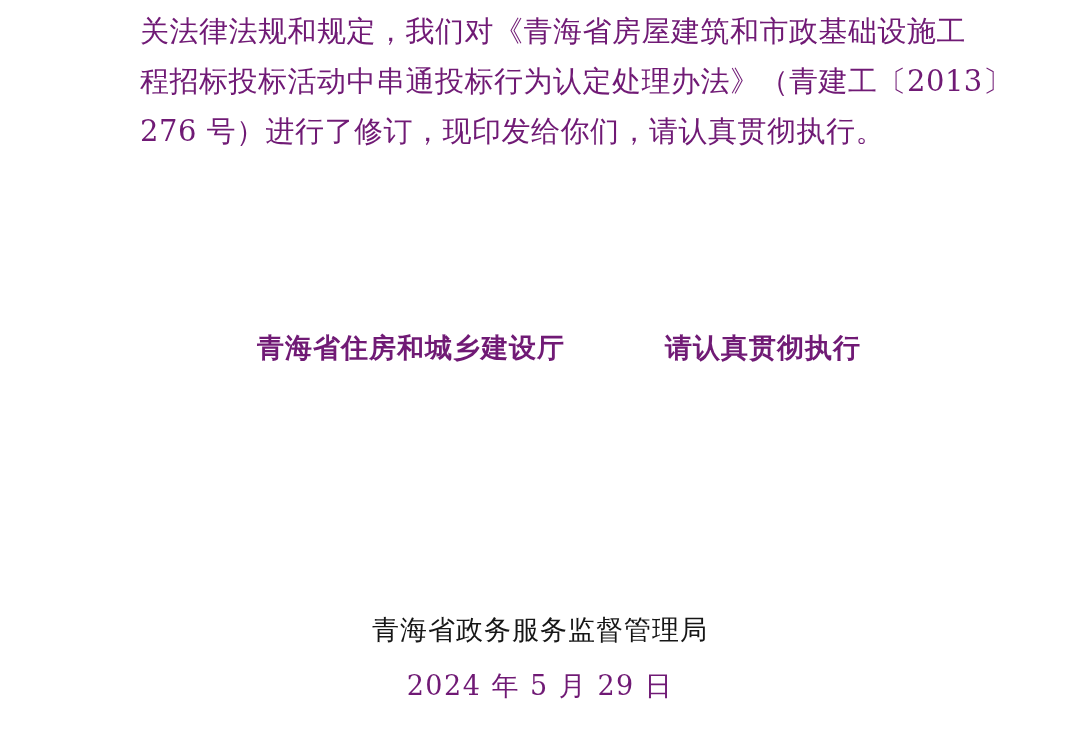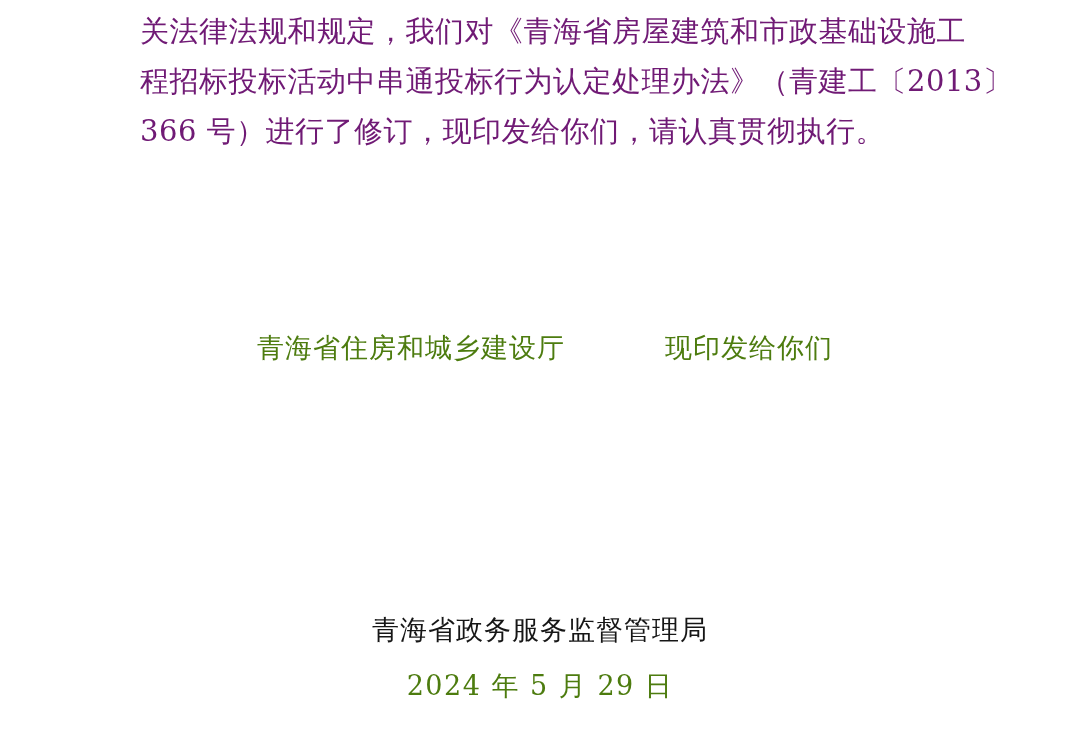--- a/index.html
+++ b/index.html
@@ -34,22 +34,23 @@
     top: 330px;
     left: 140px;
     width: 810px;
     display: flex;
     flex-direction: row;
     justify-content: flex-start;
   }
   .signer {
     font-size: 27px;
     letter-spacing: 1px;
-    color: #4d7c0f;
+    color: #701a75;
     white-space: nowrap;
+    font-weight: bold;
   }
   .signer.first {
     margin-left: 117px;
   }
   .signer.second {
     margin-left: 100px;
   }
   .footer-block {
     position: absolute;
     top: 612px;
@@ -59,37 +60,37 @@
   }
   .footer-org {
     font-size: 27px;
     letter-spacing: 1px;
     color: #161616;
     margin-bottom: 20px;
   }
   .footer-date {
     font-size: 27px;
     letter-spacing: 1.5px;
-    color: #4d7c0f;
+    color: #701a75;
   }
 </style>
 </head>
 <body>
 
 <div class="page">
 
   <div class="body-text">
     <div class="body-line">关法律法规和规定，我们对《青海省房屋建筑和市政基础设施工</div>
     <div class="body-line">程招标投标活动中串通投标行为认定处理办法》（青建工〔2013〕</div>
-    <div class="body-line">366 号）进行了修订，现印发给你们，请认真贯彻执行。</div>
+    <div class="body-line">276 号）进行了修订，现印发给你们，请认真贯彻执行。</div>
   </div>
 
   <div class="signers">
     <div class="signer first">青海省住房和城乡建设厅</div>
-    <div class="signer second">现印发给你们</div>
+    <div class="signer second">请认真贯彻执行</div>
   </div>
 
   <div class="footer-block">
     <div class="footer-org">青海省政务服务监督管理局</div>
     <div class="footer-date">2024 年 5 月 29 日</div>
   </div>
 
 </div>
 
 </body></html>

